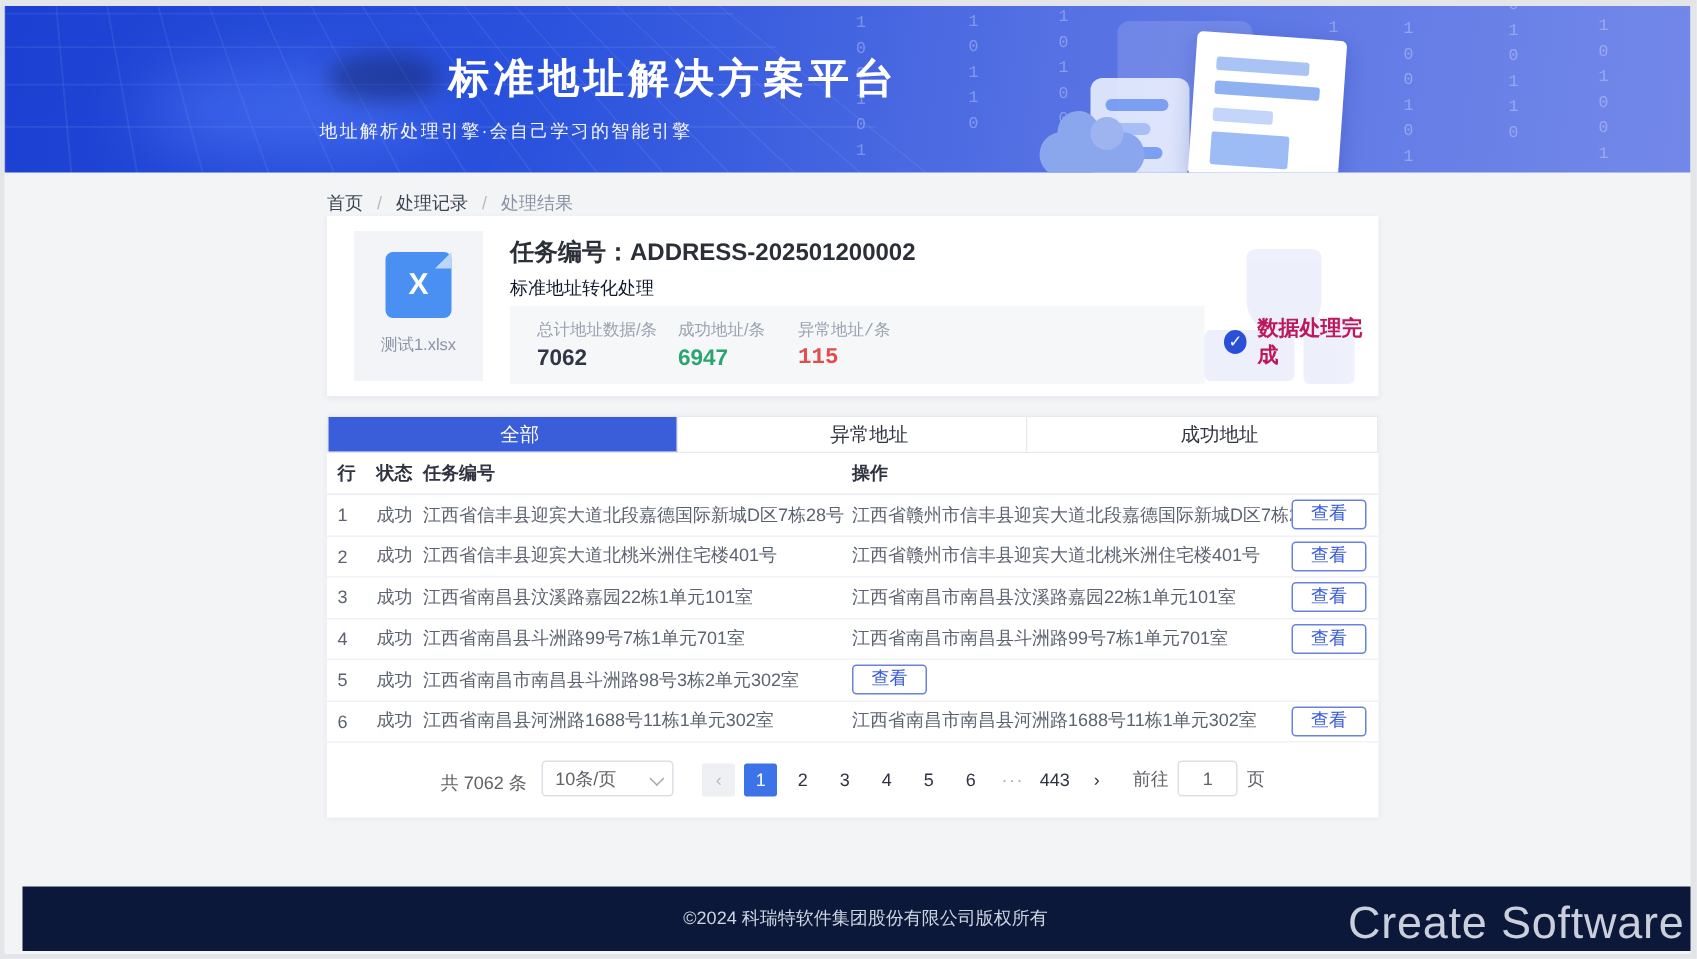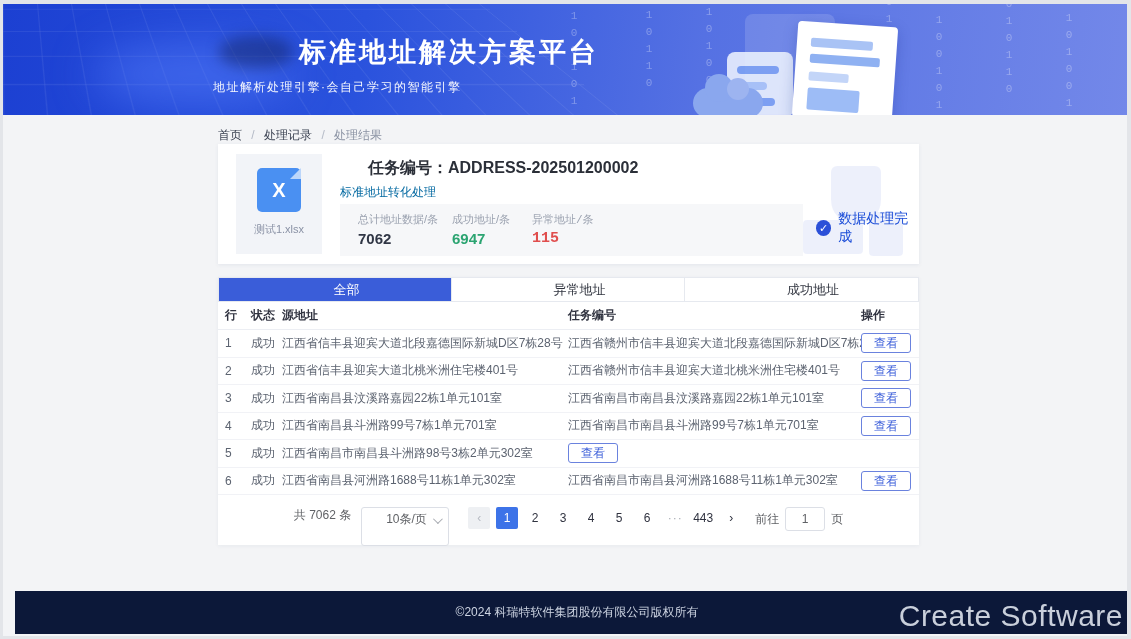--- a/index.html
+++ b/index.html
@@ -66,34 +66,34 @@
   .filebox { position:absolute; left:18px; top:10px; width:86px; height:100px;
     background:#f2f4f8; text-align:center; }
   .xlsx { position:absolute; left:21px; top:14px; width:44px; height:44px;
     background:#4a90f2; border-radius:5px; color:#fff; font-size:20px; font-weight:bold;
     line-height:44px; text-align:center; }
   .xlsx .fold { position:absolute; right:0; top:0; width:0; height:0;
     border-left:11px solid transparent; border-top:11px solid #bcd6fa;
     transform:rotate(90deg); }
   .filename { position:absolute; left:0; top:68px; width:100%; font-size:11px; color:#8a92a5; }
   .task-title { position:absolute; left:122px; top:14px; font-size:16px; font-weight:bold;
-    color:#2b2f38;margin-left:28px; }
-  .task-sub { position:absolute; left:122px; top:40px; font-size:12px; color:#0369a1; }
+    color:#2b2f38; }
+  .task-sub { position:absolute; left:122px; top:40px; font-size:12px; color:#0f172a; }
   .statsbox { position:absolute; left:122px; top:60px; width:463px; height:52px;
     background:#f6f7f9; }
   .stat { position:absolute; top:8px; }
   .stat .lbl { font-size:11px; color:#9aa1af; }
   .stat .val { font-size:15px; font-weight:bold; margin-top:3px; color:#303645; }
   .stat1 { left:18px; } .stat2 { left:112px; } .stat3 { left:192px;font-family:Liberation Mono, monospace; }
   .val-green { color:#2ba471 !important; }
   .val-red { color:#e04e4e !important; }
   .badge { position:absolute; left:598px; top:66px; display:flex; align-items:center; }
   .check { width:16px; height:16px; border-radius:50%; background:#2b50d8; color:#fff;
     font-size:11px; line-height:16px; text-align:center; margin-right:7px; }
-  .badge-text { font-size:14px; font-weight:normal; color:#1d4ed8; }
+  .badge-text { font-size:14px; font-weight:bold; color:#be185d; }
   .badge-ghost { position:absolute; left:585px; top:22px; width:105px; height:92px; opacity:.08; }
   .badge-ghost .g1 { position:absolute; left:28px; top:0; width:50px; height:58px;
     background:#2b50d8; border-radius:6px 6px 24px 24px; }
   .badge-ghost .g2 { position:absolute; left:0; top:54px; width:60px; height:34px;
     background:#2b50d8; border-radius:4px; }
   .badge-ghost .g3 { position:absolute; left:66px; top:46px; width:34px; height:44px;
     background:#2b50d8; border-radius:4px; }
 
   
   .tablecard { position:absolute; left:0; top:162px; width:701px; background:#ffffff;
@@ -105,28 +105,28 @@
   .tab:last-child { border-right:none; }
   .tab.active { background:#3a5dd9; color:#ffffff; }
   .thead,.trow { display:grid; grid-template-columns:26px 31px 286px 293px 58px;
     padding-left:7px; align-items:center; }
   .thead { height:29px; font-size:12px; font-weight:bold; color:#303340;
     border-bottom:1px solid #eceef3; border-top:1px solid #e6e9ef; }
   .trow { height:27.5px; font-size:12px; color:#5c6370; border-bottom:1px solid #f1f2f6; }
   .trow .cell { white-space:nowrap; overflow:hidden; }
   .view-btn { width:50px; height:20px; font-size:12px; color:#3a5dd9; background:#fff;
     border:1px solid #6a82de; border-radius:3px; cursor:pointer; line-height:18px;
-    padding:0; font-family:Liberation Serif, serif; }
-
-  
-  .pager { display:flex; align-items:flex-start; justify-content:center; height:24px;
+    padding:0; font-family:Liberation Mono, monospace; }
+
+  
+  .pager { display:flex; align-items:flex-end; justify-content:center; height:24px;
     margin:12px 0 14px 0; font-size:12px; color:#606266; }
   .pager .total { margin-right:10px; }
-  .sizesel { position:relative; width:88px; height:39px; border:1px solid #dcdfe6;
-    border-radius:3px; line-height:22px; padding-left:24px; color:#606266;
+  .sizesel { position:relative; width:88px; height:24px; border:1px solid #dcdfe6;
+    border-radius:3px; line-height:22px; padding-left:8px; color:#606266;
     margin-right:16px; background:#fff; cursor:pointer; }
   .sizesel .caret { position:absolute; right:8px; top:9px; width:7px; height:7px;
     border-right:1px solid #a8abb2; border-bottom:1px solid #a8abb2;
     transform:rotate(45deg) translateY(-2px); }
   .pbtn { min-width:22px; height:22px; line-height:22px; text-align:center; margin:0 3px;
     border-radius:2px; cursor:pointer; color:#303340; }
   .pbtn.prev { background:#eef0f3; color:#b6bac2; }
   .pbtn.active { background:#3d73e8; color:#fff; }
   .pbtn.dots { color:#a8abb2; letter-spacing:1px; }
   .goto { margin-left:10px; display:flex; align-items:center; }
@@ -231,21 +231,20 @@
     <div class="tablecard">
       <div class="tabs">
         <div class="tab active">全部</div>
         <div class="tab">异常地址</div>
         <div class="tab">成功地址</div>
       </div>
 
       <div class="thead">
         <div>行</div>
         <div>状态</div>
-        <div>源地址</div>
         <div>任务编号</div>
         <div>操作</div>
       </div>
 
       <div class="trow">
         <div class="cell">1</div>
         <div class="cell">成功</div>
         <div class="cell">江西省信丰县迎宾大道北段嘉德国际新城D区7栋28号</div>
         <div class="cell">江西省赣州市信丰县迎宾大道北段嘉德国际新城D区7栋28号</div>
         <button class="view-btn">查看</button>

